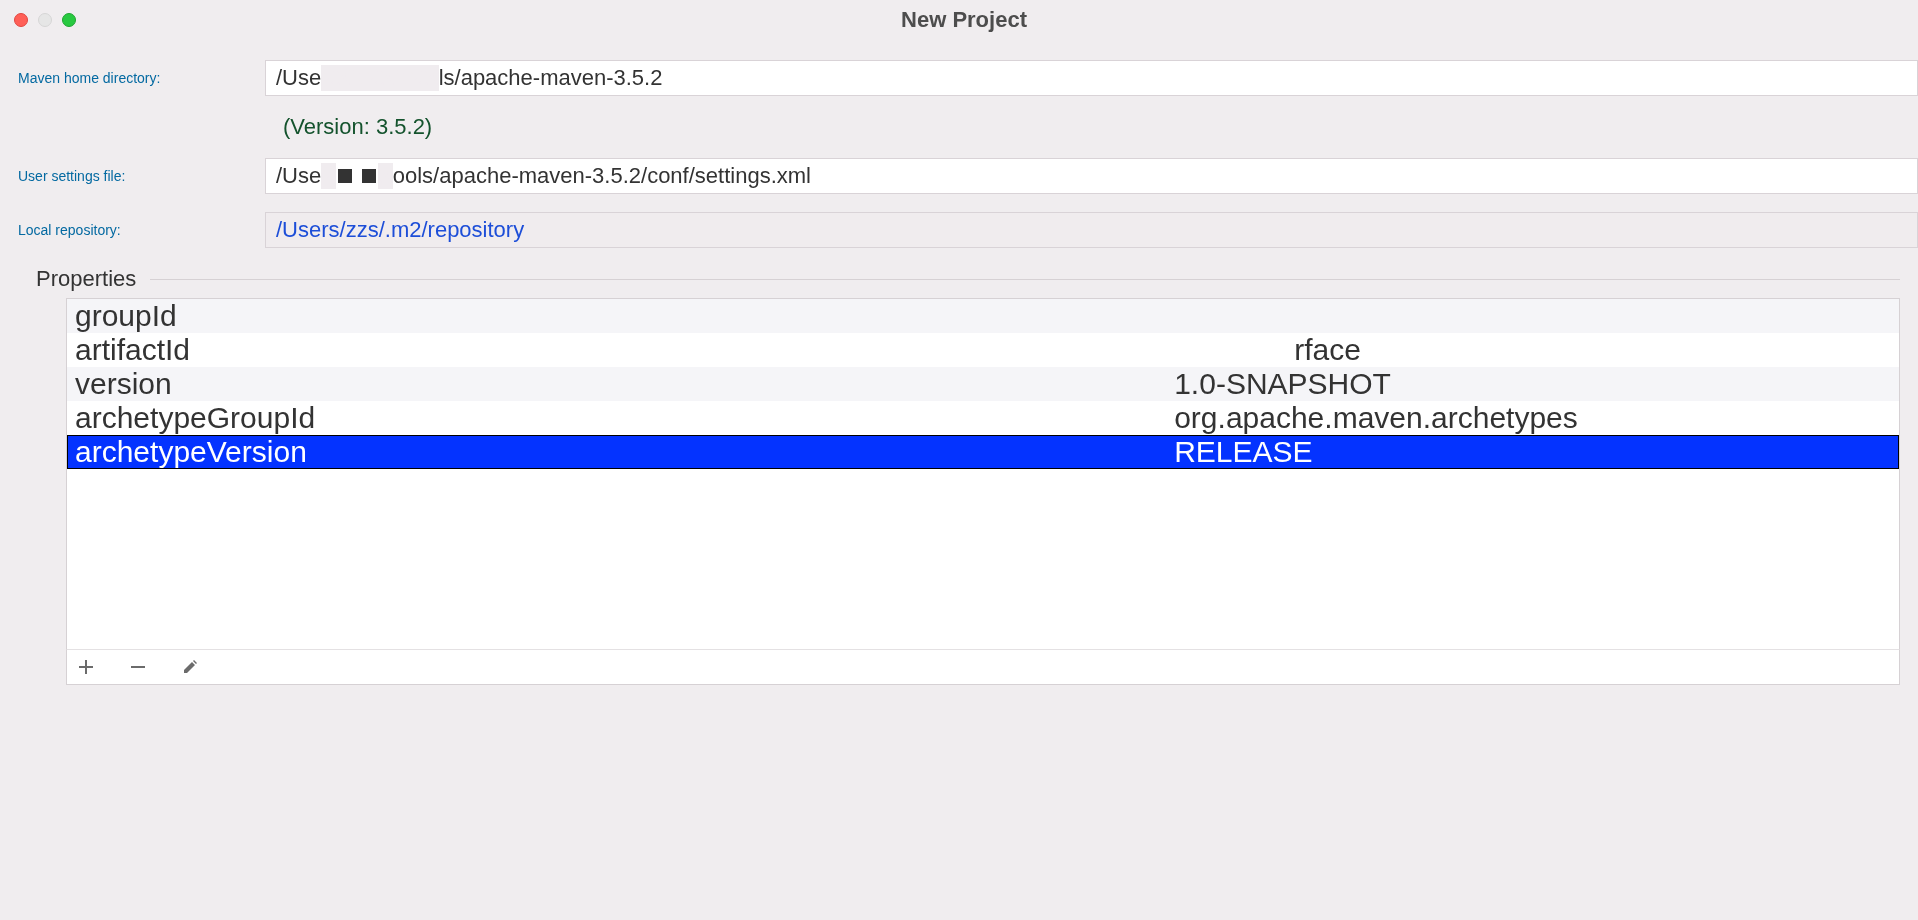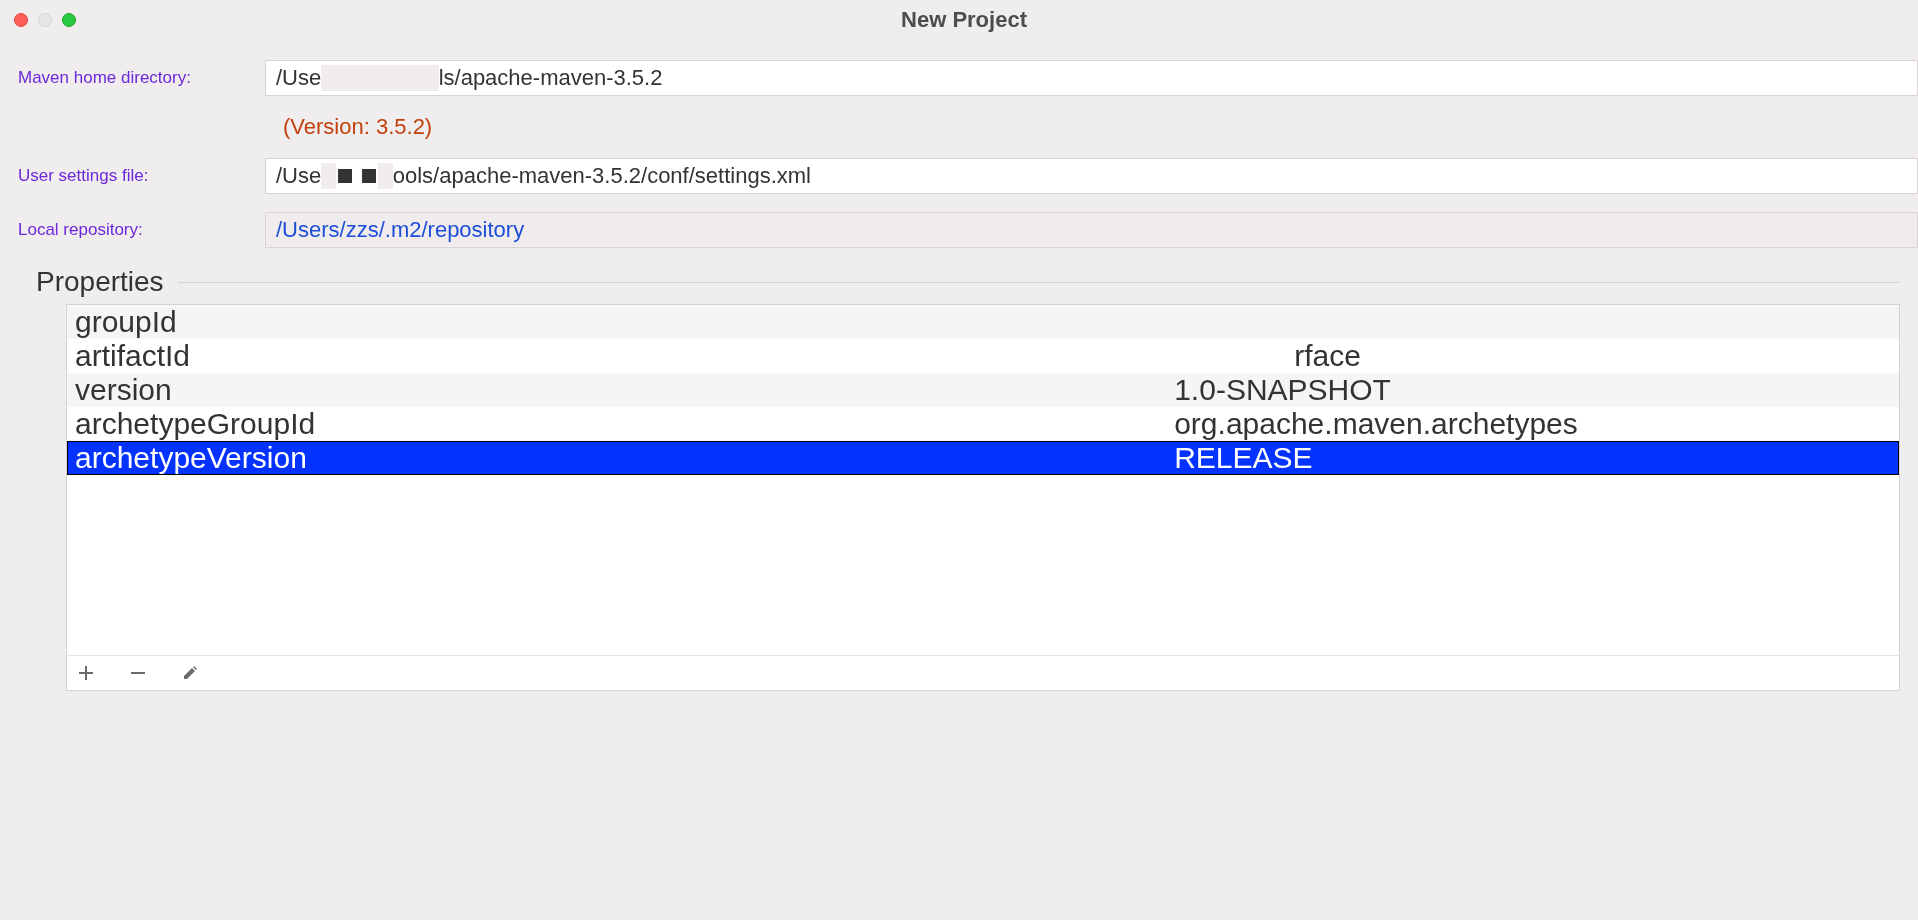--- a/index.html
+++ b/index.html
@@ -8,27 +8,27 @@
 .window{width:1918px;height:920px;background:#f0edef;position:relative}
 .titlebar{height:40px;display:flex;align-items:center;position:relative;padding-left:14px}
 .traffic{display:flex;gap:10px;align-items:center}
 .tl{width:14px;height:14px;border-radius:50%}
 .tl-close{background:#ff5f57;border:1px solid #e24640}
 .tl-min{background:#e6e6e6;border:1px solid #d6d6d6}
 .tl-max{background:#28c940;border:1px solid #1fa532}
 .title{position:absolute;left:10px;right:0;text-align:center;font-weight:700;font-size:22px;color:#4d4d4d}
 .content{padding:20px 0 0 18px}
 .row{display:flex;align-items:center;margin-bottom:18px}
-.row .label{width:247px;font-size:17px;color:#6d28d9}
+.row .label{width:247px;font-size:14px;color:#0369a1}
 .row .input{flex:1;height:36px;border:1px solid #d9d3d7;background:#fff;display:flex;align-items:center;padding:0 10px;font-size:22px;color:#333}
 .row .input.disabled{background:#f0ecee;color:#1d4ed8}
-.version-note{margin:0 0 18px 265px;font-size:22px;color:#c2410c}
+.version-note{margin:0 0 18px 265px;font-size:22px;color:#14532d}
 .section{margin:10px 18px 0 18px}
 .section-header{display:flex;align-items:center;margin-bottom:6px}
-.section-header .section-title{font-size:28px;color:#333;margin-right:14px}
+.section-header .section-title{font-size:22px;color:#333;margin-right:14px}
 .section-header .divider{flex:1;height:1px;background:#d6d1d4}
 .table-shell{border:1px solid #d6d1d4;border-bottom:none;background:#fff;margin:0 0 0 30px}
 .table{width:100%;border-collapse:collapse}
 .table td{height:34px;font-size:30px;padding:0 8px;border:none}
 .table tr:nth-child(odd) td{background:#f5f5f8}
 .table tr:nth-child(even) td{background:#fff}
 .table tr.selected td{background:#0433ff;color:#fff}
 .table tr.selected{outline:1px solid #000;outline-offset:-1px}
 .col-key{width:60%}
 .col-val{width:40%}

